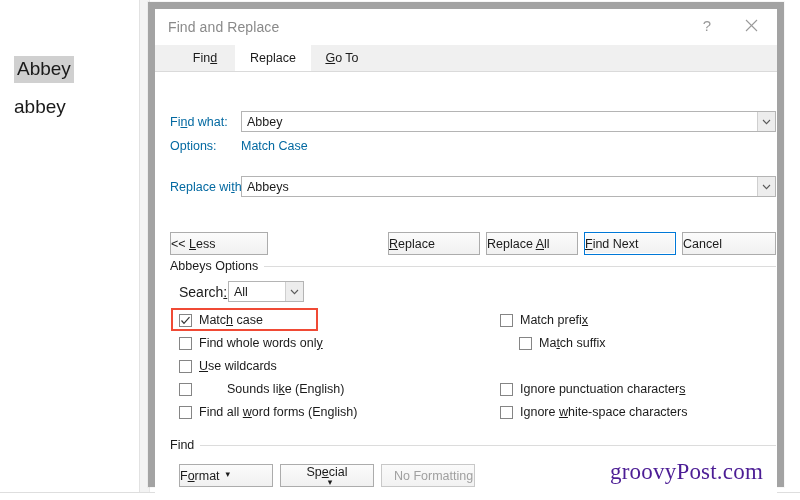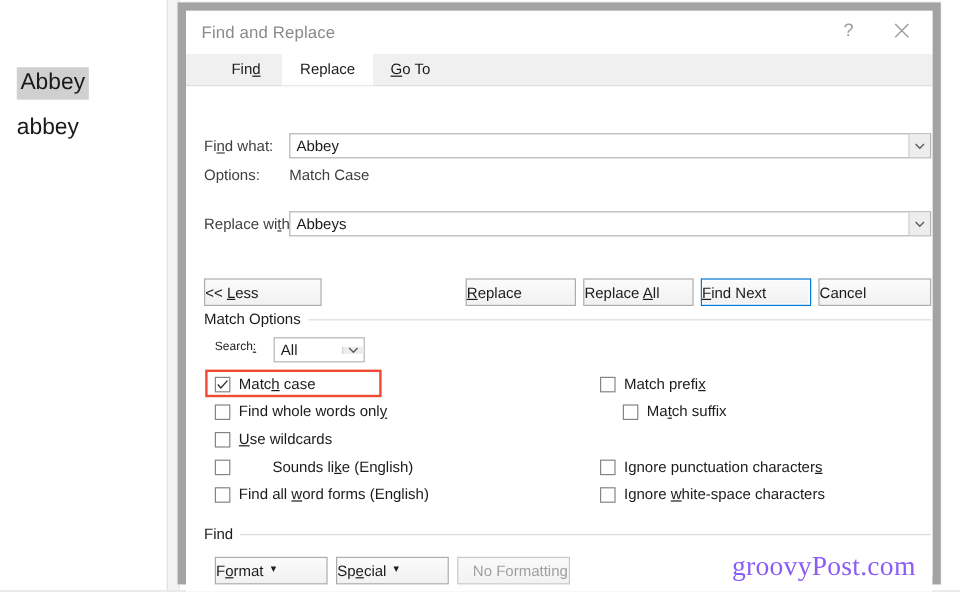--- a/index.html
+++ b/index.html
@@ -130,21 +130,21 @@
     position: relative;
     height: 421px;
     background: #ffffff;
     padding: 0;
   }
 
   
   .form-label {
     position: absolute;
     font-size: 12.5px;
-    color: #404040;
+    color: #0369a1;
     white-space: nowrap;
   }
   #label-find-what   { left: 15px; top: 43px; }
   #label-options     { left: 15px; top: 67px; }
   #value-options     { left: 86px; top: 67px; }
   #label-replace-with{ left: 15px; top: 108px; }
 
   
   .combo {
     position: absolute;
@@ -168,21 +168,21 @@
     width: 17px;
     background: #ededed;
     border-left: 1px solid #cfcfcf;
     display: flex;
     align-items: center;
     justify-content: center;
   }
   .combo .combo-arrow svg { display: block; }
   #combo-find-what    { left: 86px; top: 39px; width: 535px; }
   #combo-replace-with { left: 86px; top: 104px; width: 535px; }
-  #combo-search       { left: 73px; top: 209px; width: 76px; align-items: center; }
+  #combo-search       { left: 73px; top: 209px; width: 76px; }
 
   
   .btn {
     position: absolute;
     height: 23px;
     background: linear-gradient(#fbfbfb, #f1f1f1);
     border: 1px solid #acacac;
     box-sizing: border-box;
     font-size: 12.5px;
     color: #1b1b1b;
@@ -201,21 +201,21 @@
     border: 1px solid #c8c8c8;
     padding-left: 12px;
   }
   #btn-less        { left: 15px;  top: 160px; width: 98px; }
   #btn-replace     { left: 233px; top: 160px; width: 92px; }
   #btn-replace-all { left: 331px; top: 160px; width: 92px; }
   #btn-find-next   { left: 429px; top: 160px; width: 92px; }
   #btn-cancel      { left: 527px; top: 160px; width: 94px; }
 
   #btn-format        { left: 24px;  top: 392px; width: 94px; }
-  #btn-special       { left: 125px; top: 392px; width: 94px; }
+  #btn-special       { left: 125px; top: 392px; width: 94px; flex-direction: column; }
   #btn-no-formatting { left: 226px; top: 392px; width: 94px; }
   .caret-down {
     display: inline-block;
     margin-left: 6px;
     font-size: 9px;
     line-height: 1;
     transform: translateY(-1px);
   }
 
   
@@ -231,21 +231,21 @@
   .group-rule {
     position: absolute;
     height: 1px;
     background: #dcdcdc;
   }
   #label-search-options { left: 15px; top: 187px; }
   #rule-search-options  { left: 15px; top: 194px; width: 606px; }
   #label-find-group     { left: 15px; top: 366px; }
   #rule-find-group      { left: 15px; top: 373px; width: 606px; }
 
-  #label-search { position: absolute; left: 24px; top: 212px; font-size: 10px; color: #1b1b1b; }
+  #label-search { position: absolute; left: 24px; top: 212px; font-size: 14px; color: #1b1b1b; }
 
   
   .checkbox-row {
     position: absolute;
     display: flex;
     align-items: center;
     height: 18px;
     cursor: default;
     white-space: nowrap;
   }
@@ -278,21 +278,21 @@
     z-index: 5;
   }
 
   
   #watermark {
     position: absolute;
     right: 14px;
     bottom: 8px;
     font-family: "Liberation Serif", serif;
     font-size: 23px;
-    color: #8b5cf6;
+    color: #4c1d95;
     letter-spacing: 0.2px;
   }
 
   .u { text-decoration: underline; }
 </style>
 </head>
 <body>
 
 <div id="document-area">
   <div id="doc-line-1">Abbey</div>
@@ -366,21 +366,21 @@
     <div class="btn" id="btn-replace-all">
       <span>Replace <span class="u">A</span>ll</span>
     </div>
     <div class="btn default-btn" id="btn-find-next">
       <span><span class="u">F</span>ind Next</span>
     </div>
     <div class="btn" id="btn-cancel">
       <span>Cancel</span>
     </div>
 
-    <div class="group-label" id="label-search-options">Match Options</div>
+    <div class="group-label" id="label-search-options">Abbeys Options</div>
     <div class="group-rule" id="rule-search-options"></div>
 
     <div id="label-search">Search<span class="u">:</span></div>
     <div class="combo" id="combo-search">
       <div class="combo-value">All</div>
       <div class="combo-arrow">
         <svg width="9" height="6" viewBox="0 0 9 6" aria-hidden="true">
           <polyline points="1,1 4.5,4.6 8,1" fill="none" stroke="#5a5a5a" stroke-width="1.1"></polyline>
         </svg>
       </div>

